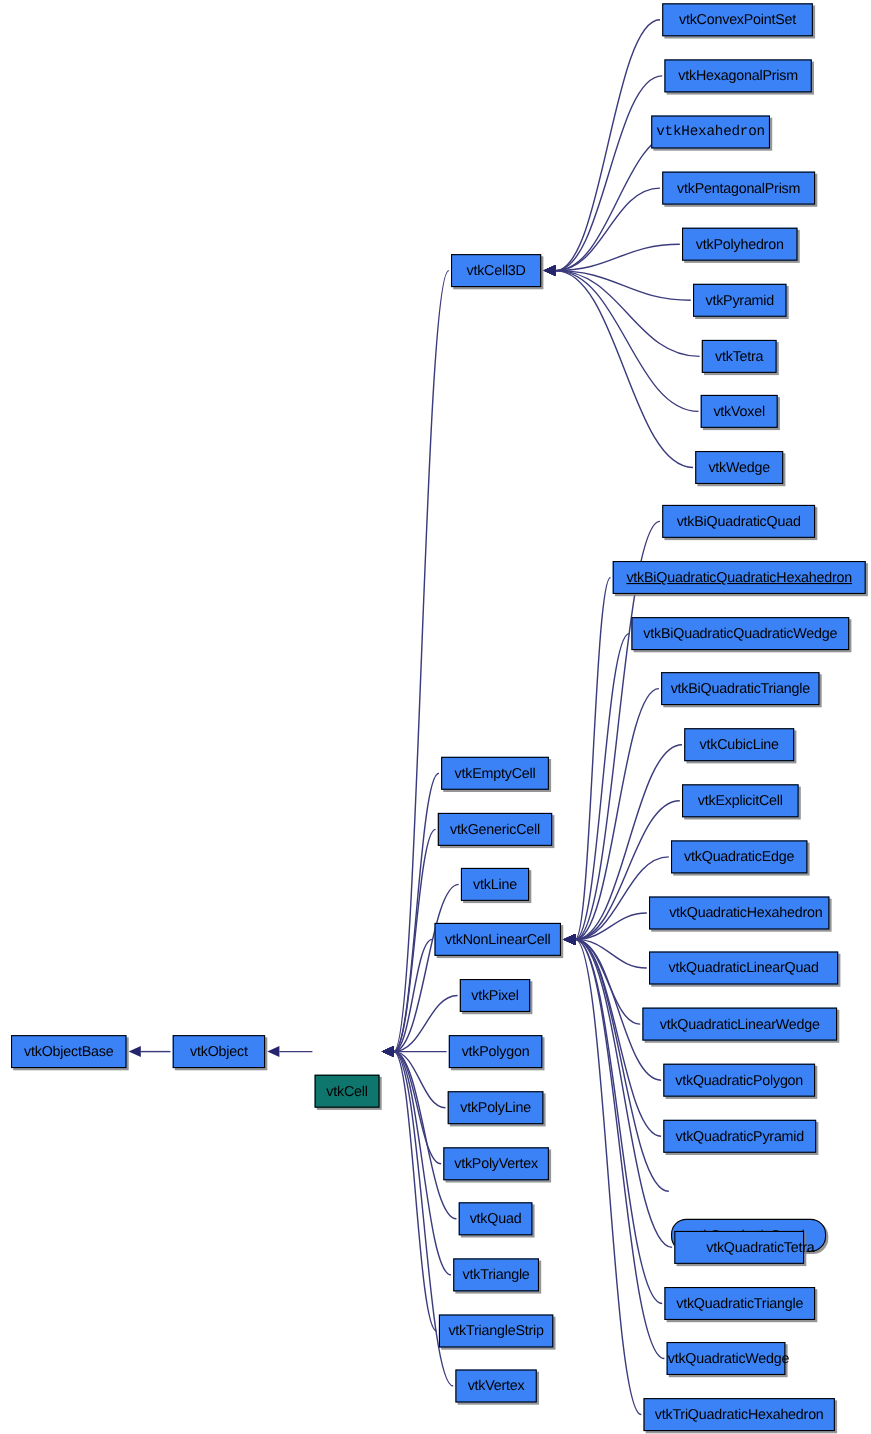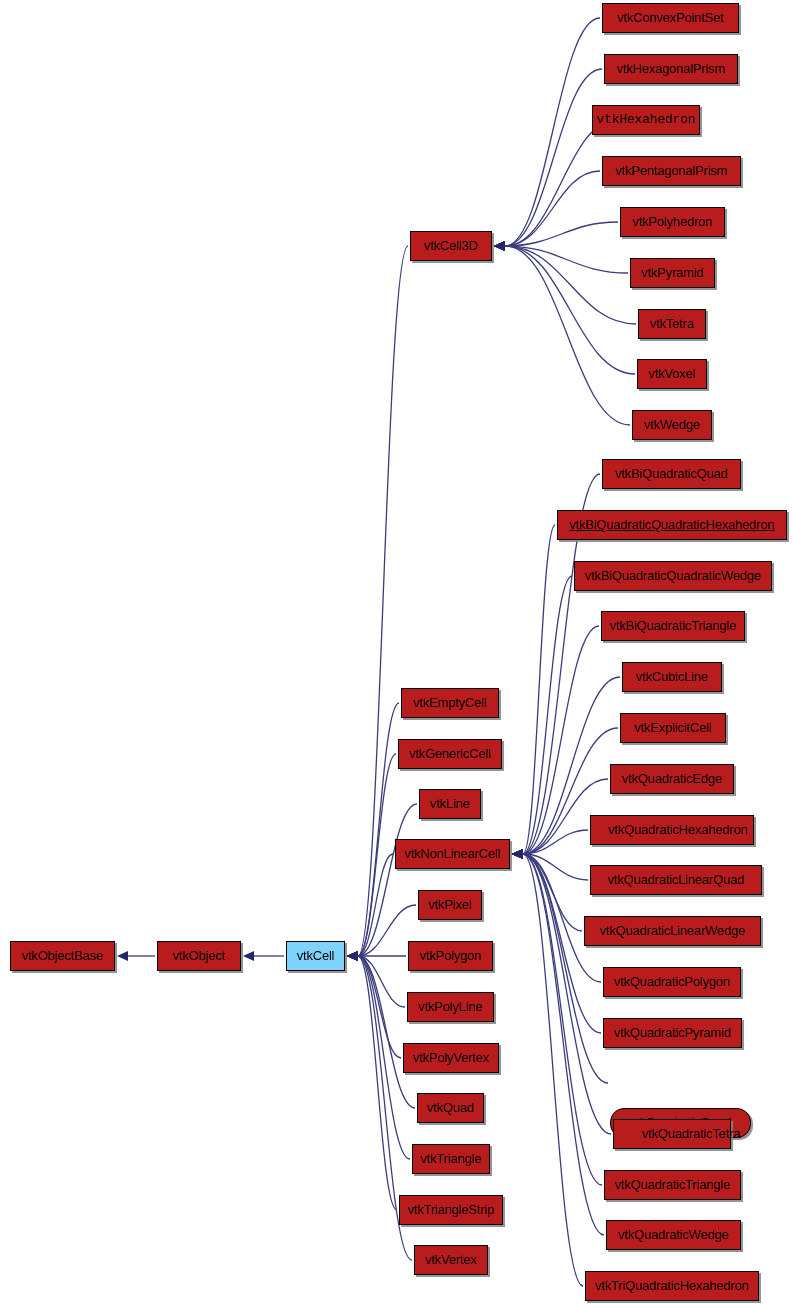--- a/index.html
+++ b/index.html
@@ -22,33 +22,34 @@
     left: 0;
     top: 0;
     width: 792px;
     height: 1304px;
     pointer-events: none;
   }
   .node {
     position: absolute;
     box-sizing: border-box;
     border: 1px solid #000000;
-    background: #b91c1c;
+    background: #3b82f6;
     color: #000000;
     font-size: 13px;
     line-height: 28px;
     height: 30px;
     text-align: center;
     white-space: nowrap;
     box-shadow: 2px 2px 0 0 rgba(130,130,130,0.85);
     letter-spacing: -0.2px;
     z-index: 5;
   }
   .node.highlight {
-    background: #7dd3fc;
+    background: #0f766e;
+    margin-top: 36px;
   }
 </style>
 </head>
 <body>
 
 <div id="diagram">
   <svg id="edges" viewBox="0 0 792 1304" width="792" height="1304">
       <g>
         <path d="M 128 956 C 140.15 956, 142.85 956, 155 956" fill="none" stroke="#3b3b7d" stroke-width="1.3"></path>
         <polygon points="117,956 128,951 128,961" fill="#25256e"></polygon>
@@ -248,16 +249,16 @@
       <div class="node" style="left: 620px; top: 713px; width: 106px;">vtkExplicitCell</div>
       <div class="node" style="left: 610px; top: 764px; width: 124px;">vtkQuadraticEdge</div>
       <div class="node" style="left: 590px; top: 815px; width: 164px; padding-left: 12px;">vtkQuadraticHexahedron</div>
       <div class="node" style="left: 590px; top: 865px; width: 172px;">vtkQuadraticLinearQuad</div>
       <div class="node" style="left: 584px; top: 916px; width: 177px;">vtkQuadraticLinearWedge</div>
       <div class="node" style="left: 603px; top: 967px; width: 138px;">vtkQuadraticPolygon</div>
       <div class="node" style="left: 603px; top: 1018px; width: 139px;">vtkQuadraticPyramid</div>
       <div class="node" style="left: 610px; top: 1108px; width: 141px; border-radius: 14px;">vtkQuadraticQuad</div>
       <div class="node" style="left: 613px; top: 1119px; width: 118px; padding-left: 28px;">vtkQuadraticTetra</div>
       <div class="node" style="left: 604px; top: 1170px; width: 137px;">vtkQuadraticTriangle</div>
-      <div class="node" style="left: 606px; top: 1220px; width: 135px;">vtkQuadraticWedge</div>
+      <div class="node" style="left: 606px; top: 1220px; width: 108px;">vtkQuadraticWedge</div>
       <div class="node" style="left: 585px; top: 1271px; width: 174px;">vtkTriQuadraticHexahedron</div>
     </div>
 </div>
 
 </body></html>

